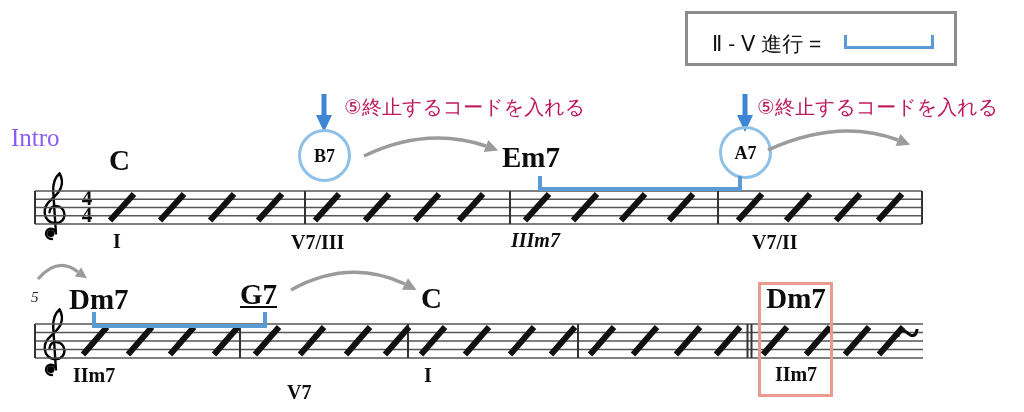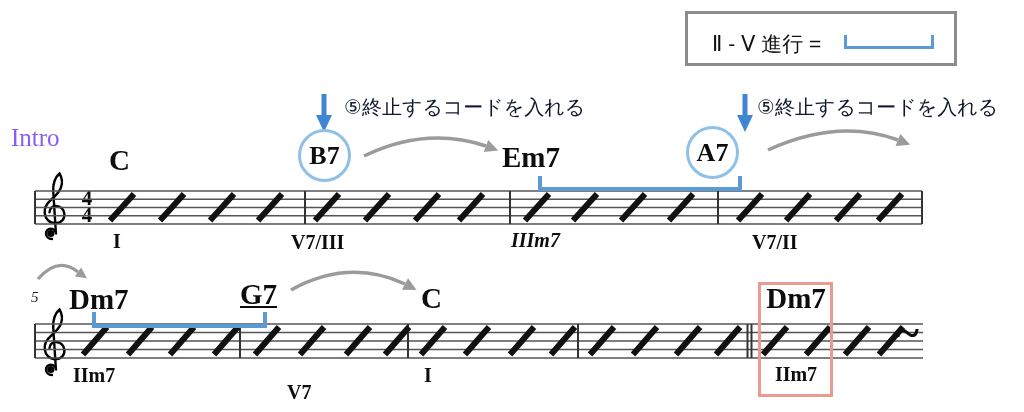--- a/index.html
+++ b/index.html
@@ -19,21 +19,21 @@
   }
   .section-label{
     font-family:"Liberation Serif","DejaVu Serif",serif;
     font-weight:normal;font-size:25px;line-height:1;color:#8b5cf6;
   }
   .measure-num{
     font-family:"Liberation Serif","DejaVu Serif",serif;
     font-style:italic;font-size:15px;line-height:1;color:#222;
   }
   .annotation{
-    font-size:20px;line-height:1.1;color:#0f172a;white-space:nowrap;
+    font-size:20px;line-height:1.1;color:#be185d;white-space:nowrap;
   }
   .tilde{
     font-family:"Liberation Serif","DejaVu Serif",serif;
     font-weight:bold;font-size:44px;line-height:30px;color:#0d0d0d;
   }
   
   .legend-box{
     left:685px;top:11px;width:272px;height:55px;
     border:3px solid #8c8c8c;background:#fff;box-sizing:border-box;
   }
@@ -50,23 +50,23 @@
     border-left:4px solid #5b9bd5;border-right:4px solid #5b9bd5;border-bottom:4px solid #5b9bd5;
     box-sizing:border-box;
   }
   .bracket-1{left:538px;top:176px;width:204px;height:15px;}
   .bracket-2{left:92px;top:312px;width:175px;height:16px;}
   
   .chord-circle{
     border:3px solid #8fc0e8;border-radius:50%;
     display:flex;align-items:center;justify-content:center;box-sizing:border-box;background:transparent;
   }
-  .chord-circle .chord{font-size:26px;}
+  .chord-circle .chord{font-size:18px;}
   .circle-b7{left:298px;top:129px;width:53px;height:53px;}
-  .circle-a7{left:686px;top:126px;width:53px;height:53px;}
+  .circle-a7{left:719px;top:126px;width:53px;height:53px;}
   
   .red-box{
     left:758px;top:282px;width:75px;height:115px;
     border:3px solid #eb9a8f;box-sizing:border-box;
   }
   .boxed-chord{left:752px;top:284px;width:88px;text-align:center;}
   .boxed-numeral{left:752px;top:364px;width:88px;text-align:center;}
 </style>
 </head>
 <body>

